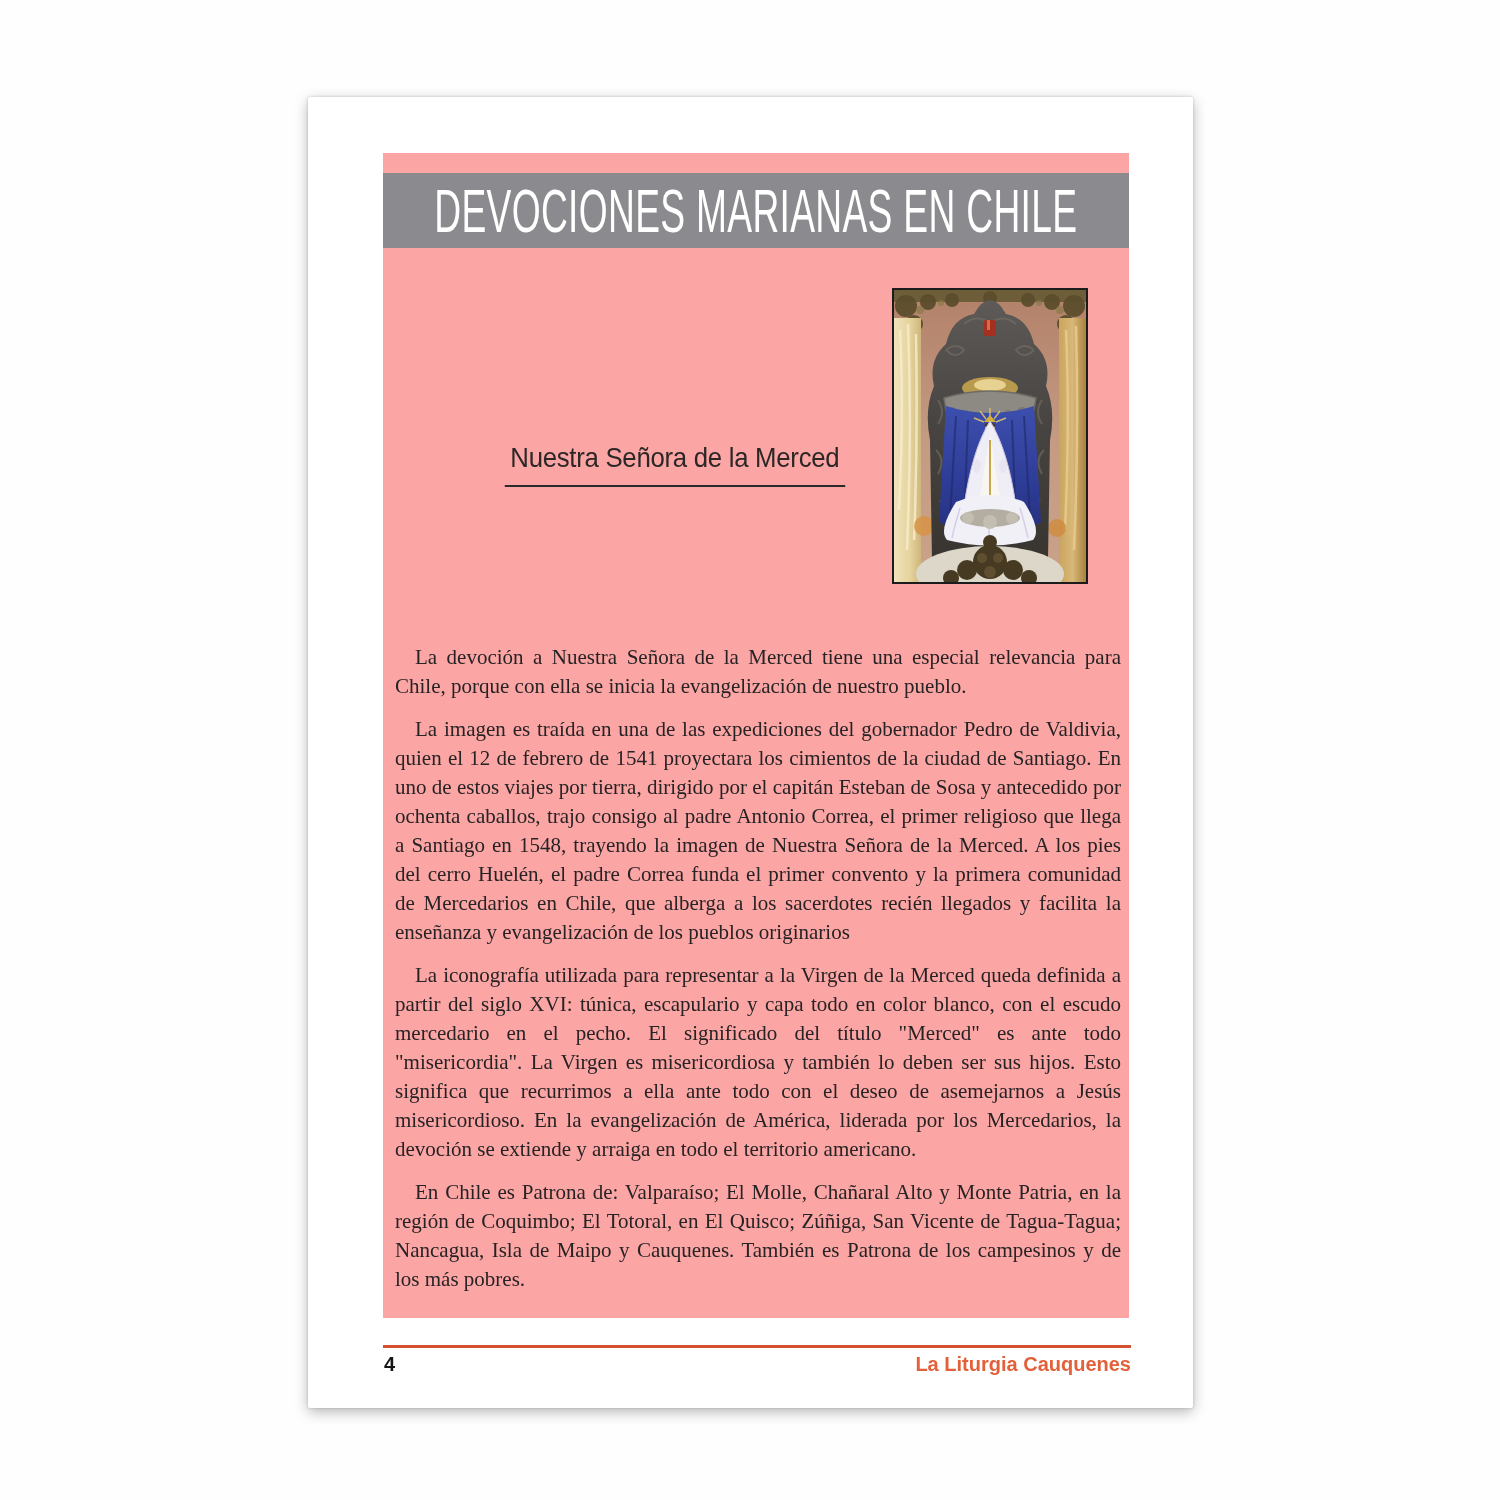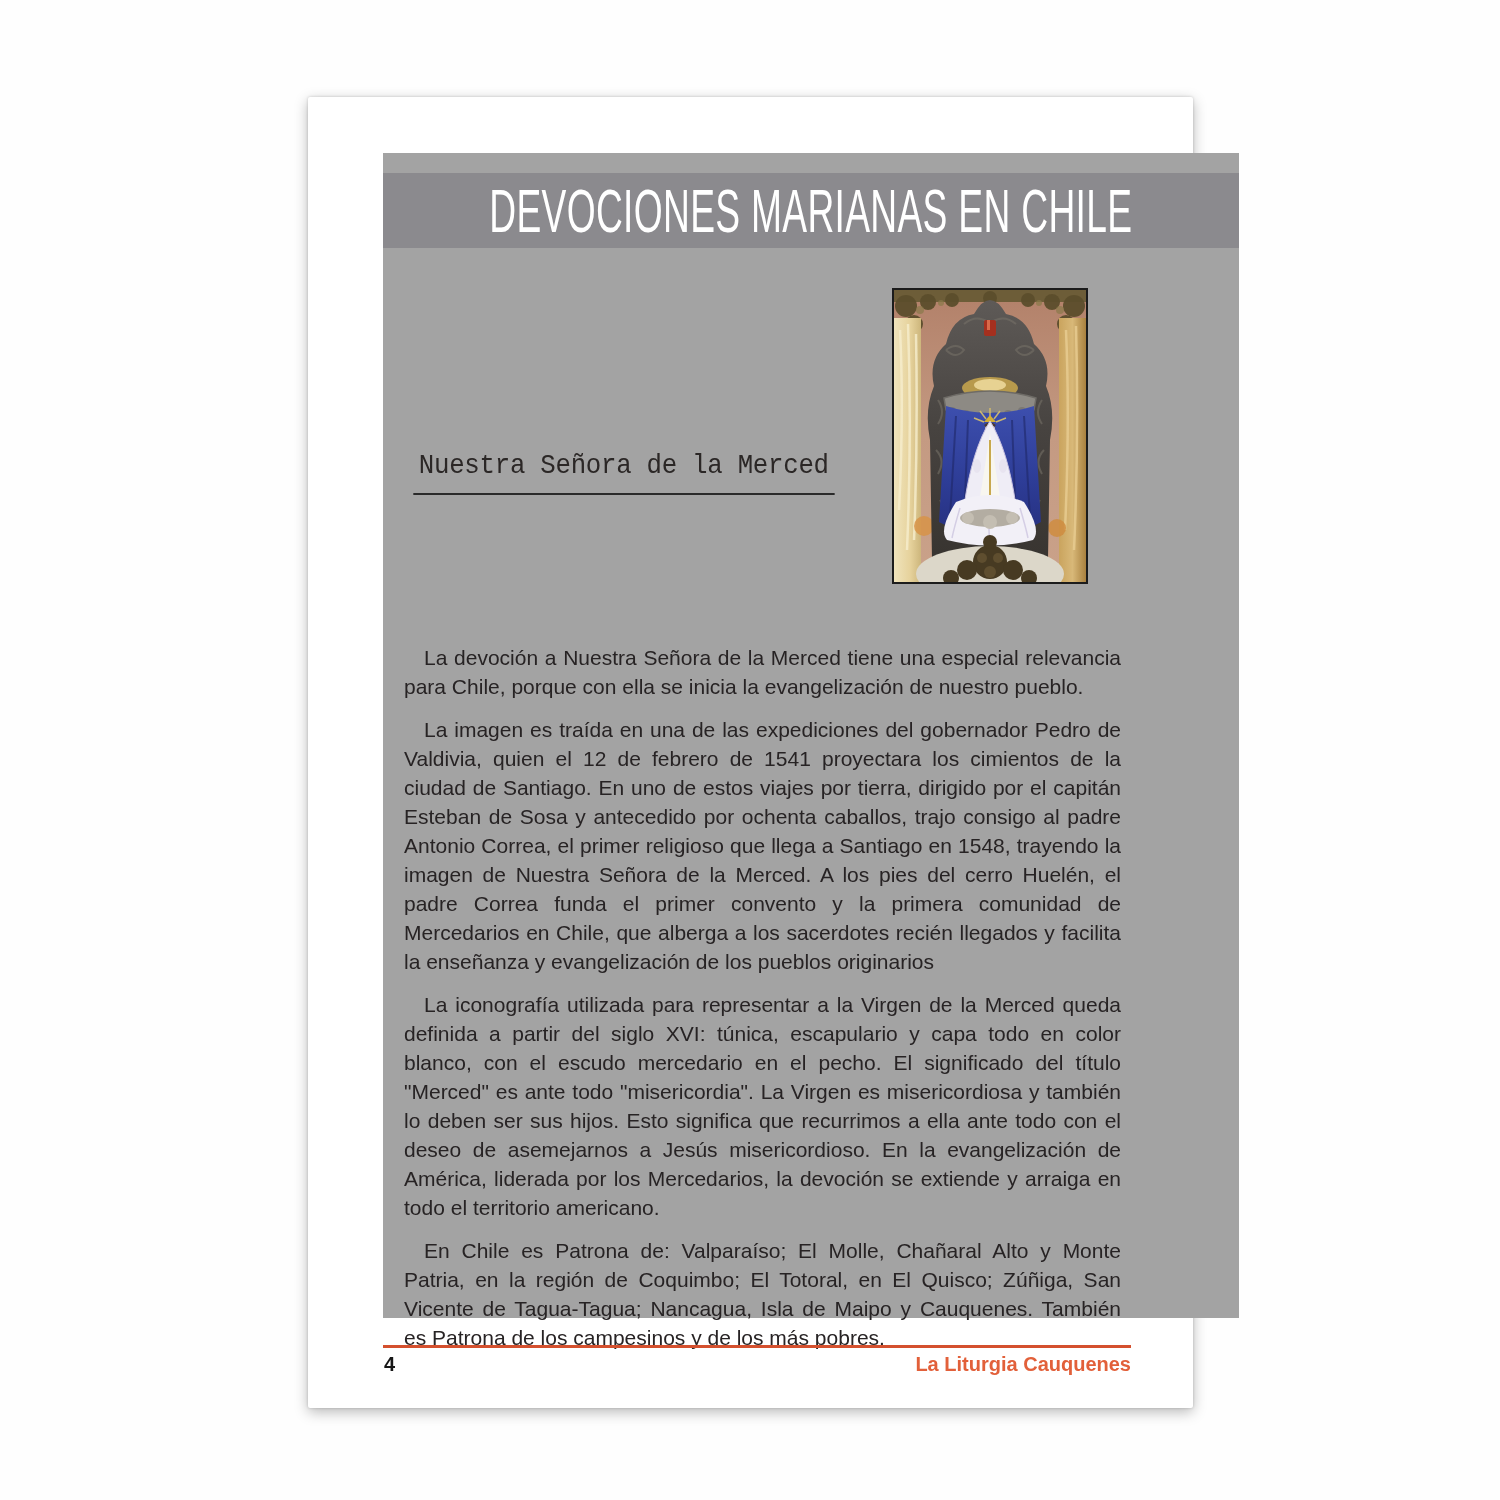--- a/index.html
+++ b/index.html
@@ -8,56 +8,56 @@
     background:#fefefe;
     font-family:"Liberation Sans", sans-serif;
     position:relative;overflow:hidden;
   }
   .doc-page{
     position:absolute;left:308px;top:97px;width:885px;height:1311px;
     background:#ffffff;border-radius:2px;
     box-shadow:0 0 3px rgba(0,0,0,0.18), 0 4px 14px rgba(0,0,0,0.28);
   }
   .content-area{
-    position:absolute;left:75px;top:56px;width:856px;height:1165px;
-    background:#a3a3a3;
+    position:absolute;left:75px;top:56px;width:746px;height:1165px;
+    background:#fca5a5;
   }
   .title-banner{
     position:absolute;left:0;top:20px;width:100%;height:75px;
     background:#8b8a8e;
     display:flex;align-items:center;justify-content:center;
     overflow:visible;
   }
   .title-banner .page-title{
     color:#ffffff;font-size:62px;font-weight:400;line-height:1;
     white-space:nowrap;letter-spacing:0.5px;
     transform:scaleX(0.60);transform-origin:center;
   }
   .section-heading-wrap{
-    position:absolute;left:12px;top:296px;width:560px;
-    display:flex;font-family:Liberation Mono, monospace;
+    position:absolute;left:12px;top:288px;width:560px;
+    display:flex;justify-content:center;
   }
   .section-heading{
     display:inline-block;
     color:#2b2726;font-size:28px;line-height:1.2;letter-spacing:-0.3px;
     padding:0 6px 10px 6px;
     border-bottom:2px solid #2a2a2a;
     transform:scaleX(0.92);transform-origin:center;
     white-space:nowrap;
   }
   .altar-photo{
     position:absolute;left:509px;top:135px;width:192px;height:292px;
     border:2px solid #1c1c1c;background:#bf9a7e;
   }
   .body-copy{
     position:absolute;left:12px;top:490px;width:726px;
     color:#272324;font-size:21px;line-height:29px;
     text-align:justify;
   }
-  .body-copy p{margin:0 0 14px 9px;text-indent:20px;}
+  .body-copy p{margin:0 0 14px 0;text-indent:20px;font-family:Liberation Serif, serif;}
   .footer-rule{
     position:absolute;left:75px;top:1248px;width:748px;height:3px;
     background:#d4502e;
   }
   .page-number{
     position:absolute;left:76px;top:1256px;
     font-size:20px;font-weight:bold;color:#161616;
   }
   .brand-name{
     position:absolute;left:75px;top:1256px;width:748px;text-align:right;

